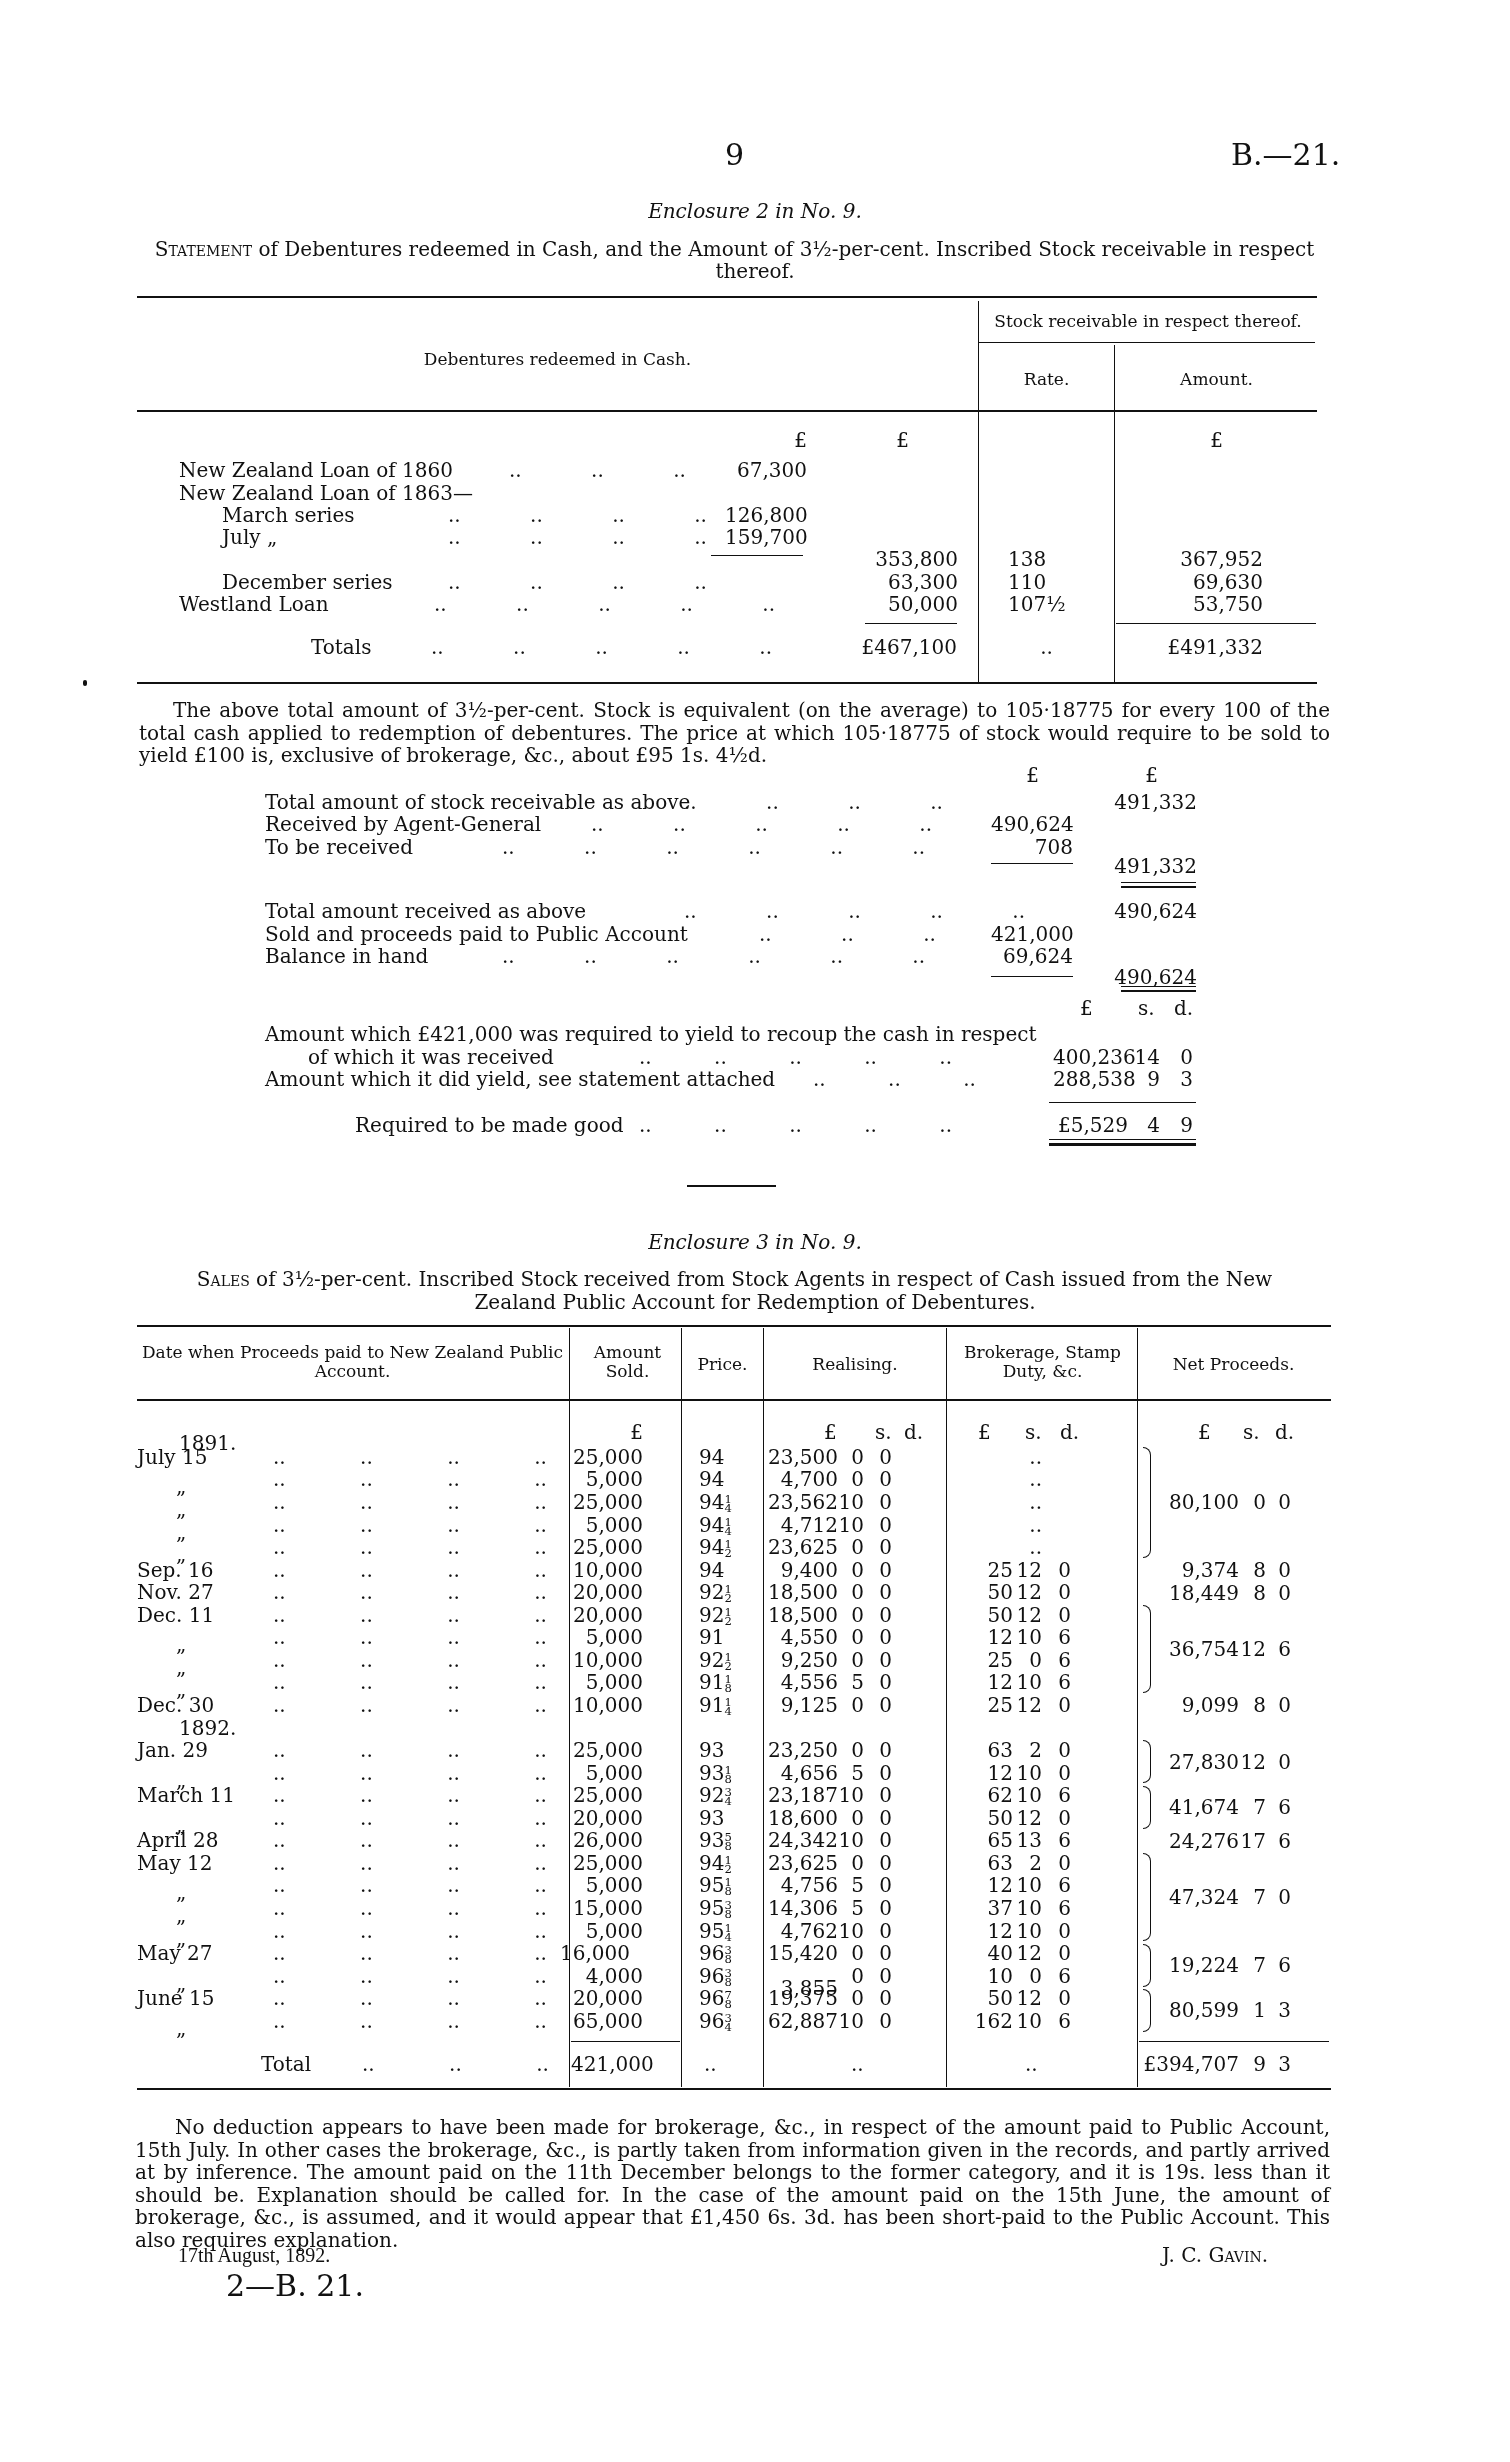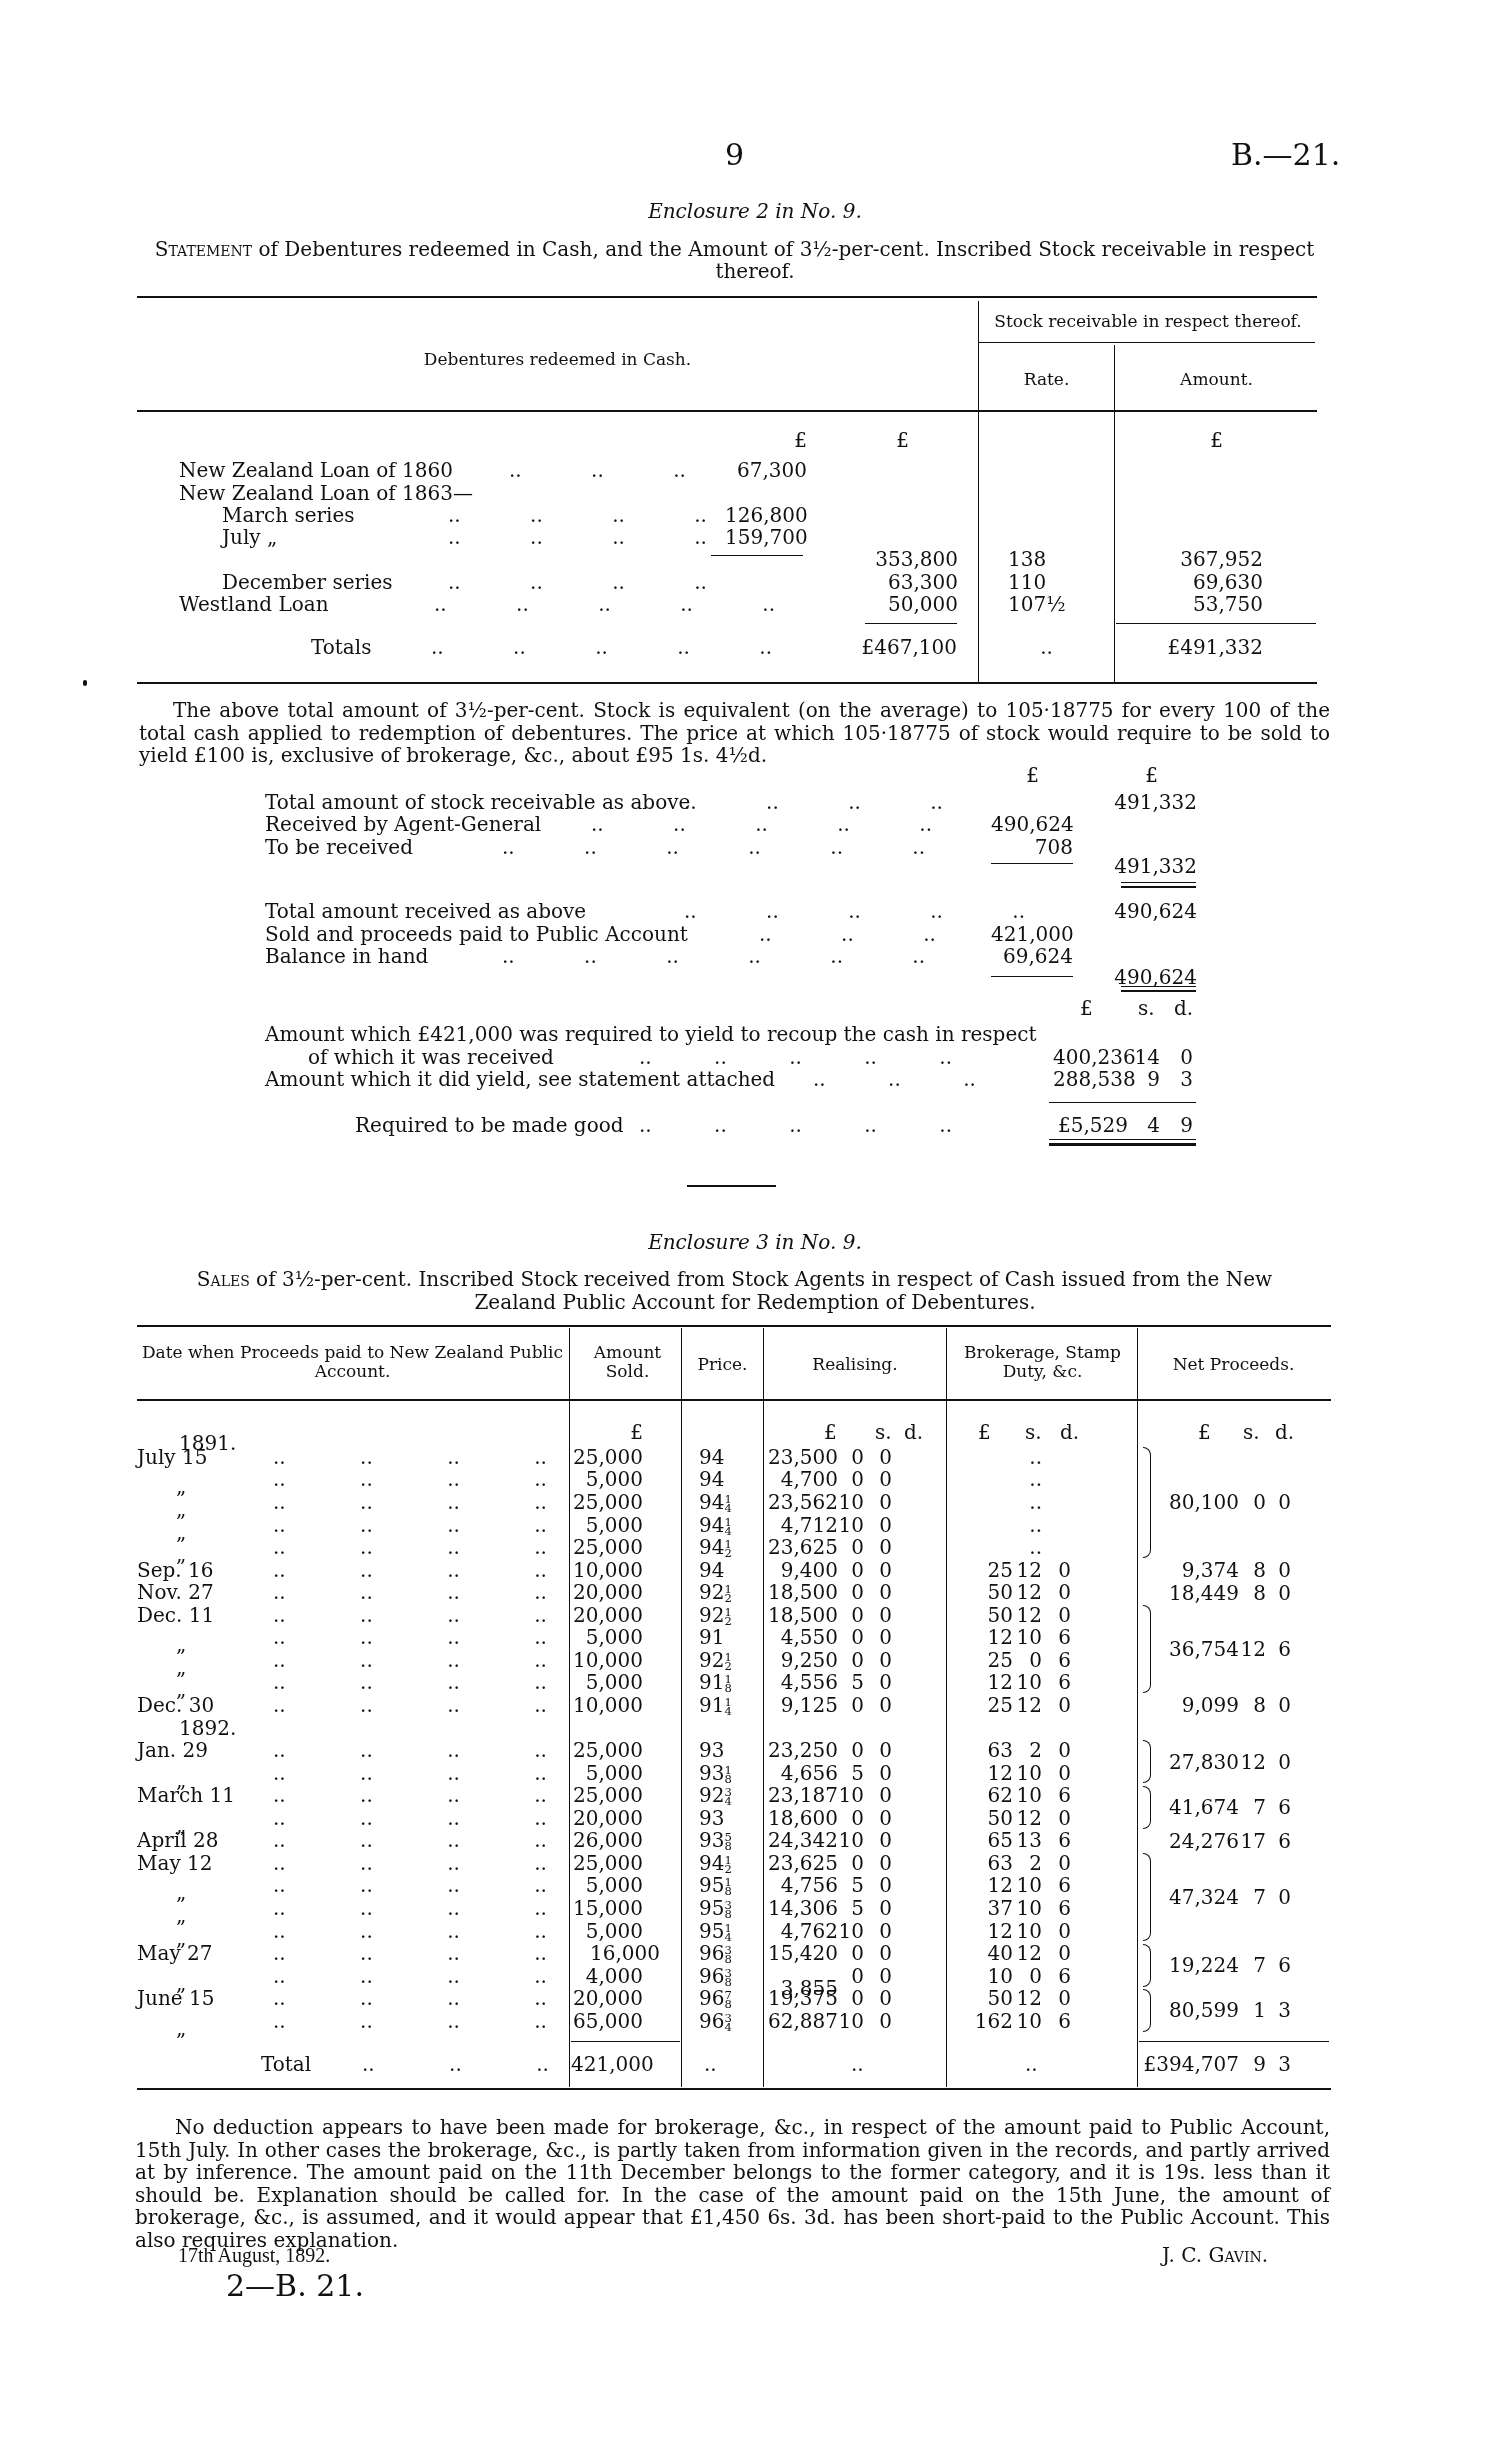--- a/index.html
+++ b/index.html
@@ -459,21 +459,21 @@
         <div class="abs t right" style="left:766px; width:72px; top:1920px;">4,762</div>
         <div class="abs t right" style="left:837px; width:27px; top:1920px;">10</div>
         <div class="abs t right" style="left:868px; width:24px; top:1920px;">0</div>
         <div class="abs t right" style="left:950px; width:63px; top:1920px;">12</div>
         <div class="abs t right" style="left:1013px; width:29px; top:1920px;">10</div>
         <div class="abs t right" style="left:1045px; width:26px; top:1920px;">0</div>
       </div>
       <div class="" style="">
         <div class="abs t" style="left:137px; top:1942px; ">May  27</div>
         <div class="abs t" style="left:273px; top:1942px; word-spacing:68px;">.. .. .. ..</div>
-        <div class="abs t right" style="left:576px; width:72px; top:1942px;padding-left:12px;">16,000</div>
+        <div class="abs t right" style="left:546px; width:72px; top:1942px;padding-left:12px;">16,000</div>
         <div class="abs t" style="left:699px; top:1942px;"><span>96</span><span class="frac"><span>3</span><span>8</span></span></div>
         <div class="abs t right" style="left:766px; width:72px; top:1942px;">15,420</div>
         <div class="abs t right" style="left:837px; width:27px; top:1942px;">0</div>
         <div class="abs t right" style="left:868px; width:24px; top:1942px;">0</div>
         <div class="abs t right" style="left:950px; width:63px; top:1942px;">40</div>
         <div class="abs t right" style="left:1013px; width:29px; top:1942px;">12</div>
         <div class="abs t right" style="left:1045px; width:26px; top:1942px;">0</div>
       </div>
       <div class="" style="">
         <div class="abs t" style="left:176px; top:1965px; transform:translateY(6.8px);">„</div>

